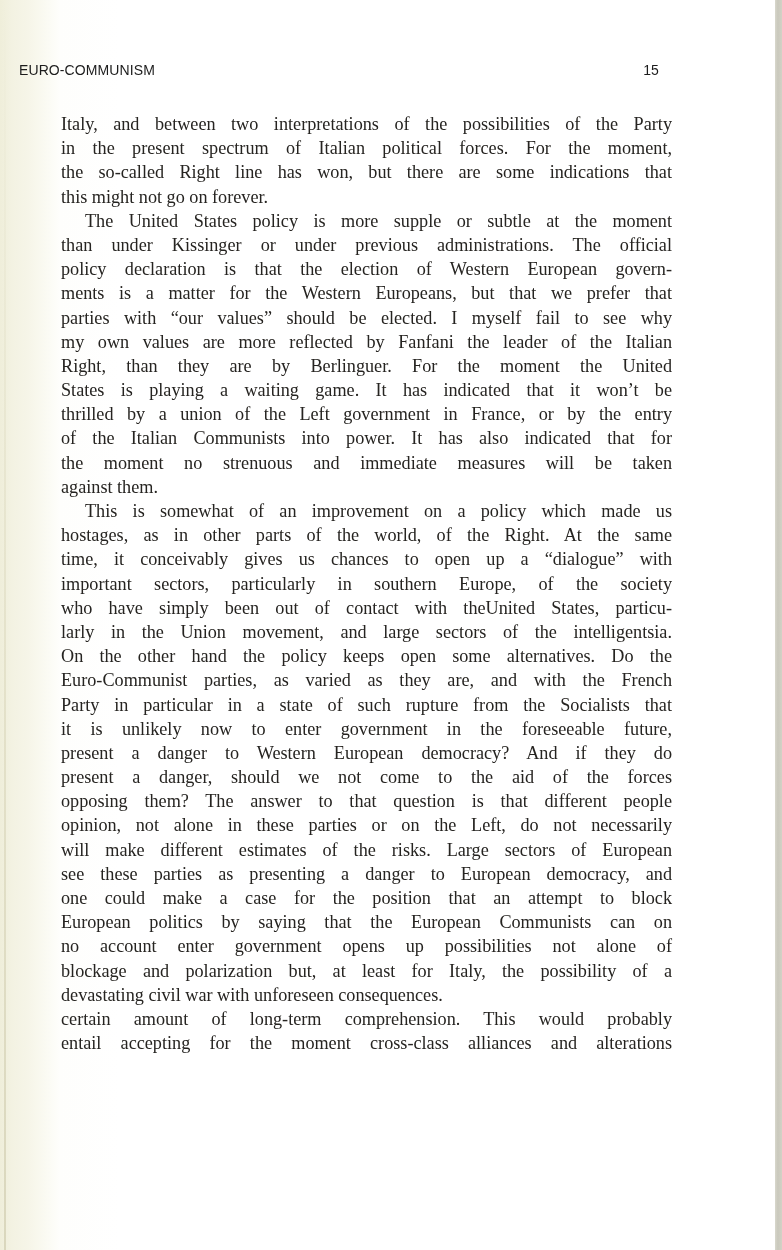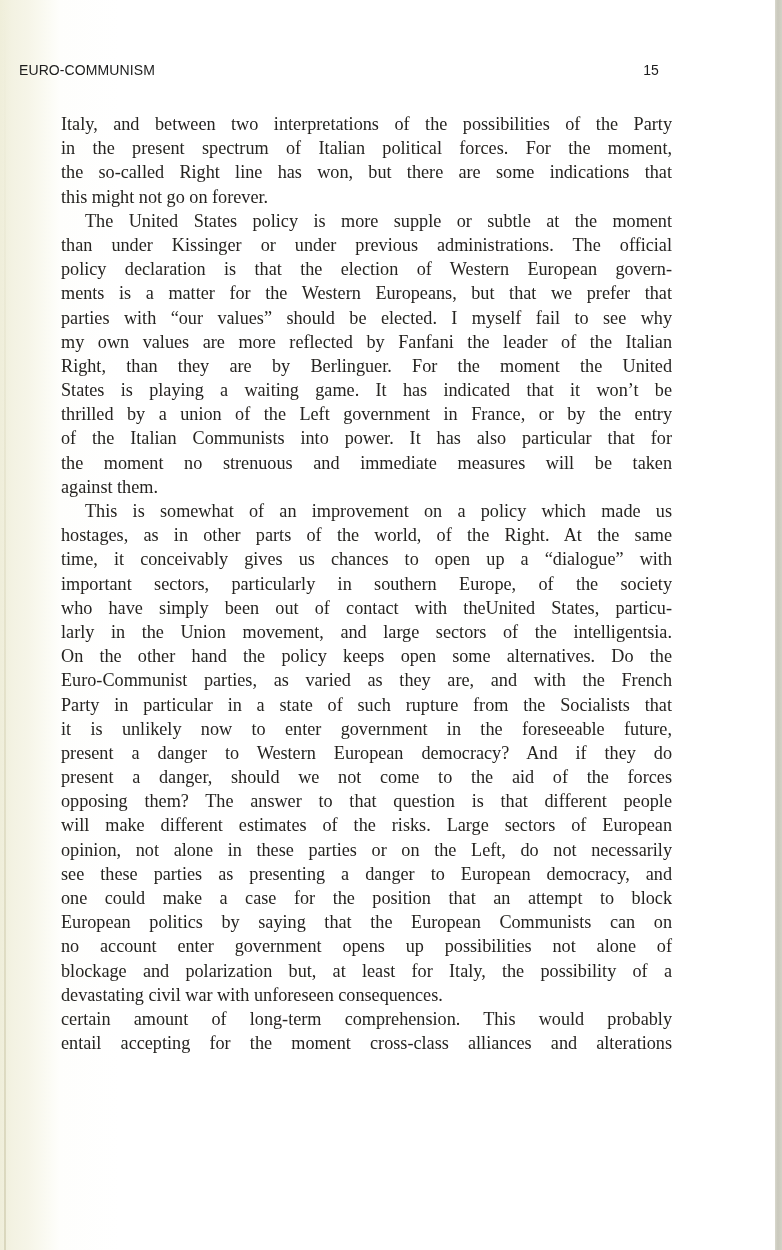--- a/index.html
+++ b/index.html
@@ -108,41 +108,41 @@
     <div>
       <span class="line indent">The United States policy is more supple or subtle at the moment</span>
       <span class="line">than under Kissinger or under previous administrations. The official</span>
       <span class="line">policy declaration is that the election of Western European govern-</span>
       <span class="line">ments is a matter for the Western Europeans, but that we prefer that</span>
       <span class="line">parties with “our values” should be elected. I myself fail to see why</span>
       <span class="line">my own values are more reflected by Fanfani the leader of the Italian</span>
       <span class="line">Right, than they are by Berlinguer. For the moment the United</span>
       <span class="line">States is playing a waiting game. It has indicated that it won’t be</span>
       <span class="line">thrilled by a union of the Left government in France, or by the entry</span>
-      <span class="line">of the Italian Communists into power. It has also particular that for</span>
+      <span class="line">of the Italian Communists into power. It has also indicated that for</span>
       <span class="line">the moment no strenuous and immediate measures will be taken</span>
       <span class="line last">against them.</span>
     </div>
 
     <div>
       <span class="line indent">This is somewhat of an improvement on a policy which made us</span>
       <span class="line">hostages, as in other parts of the world, of the Right. At the same</span>
       <span class="line">time, it conceivably gives us chances to open up a “dialogue” with</span>
       <span class="line">important sectors, particularly in southern Europe, of the society</span>
       <span class="line">who have simply been out of contact with theUnited States, particu-</span>
       <span class="line">larly in the Union movement, and large sectors of the intelligentsia.</span>
       <span class="line">On the other hand the policy keeps open some alternatives. Do the</span>
       <span class="line">Euro-Communist parties, as varied as they are, and with the French</span>
       <span class="line">Party in particular in a state of such rupture from the Socialists that</span>
       <span class="line">it is unlikely now to enter government in the foreseeable future,</span>
       <span class="line">present a danger to Western European democracy? And if they do</span>
       <span class="line">present a danger, should we not come to the aid of the forces</span>
       <span class="line">opposing them? The answer to that question is that different people</span>
+      <span class="line">opinion, not alone in these parties or on the Left, do not necessarily</span>
       <span class="line">will make different estimates of the risks. Large sectors of European</span>
-      <span class="line">opinion, not alone in these parties or on the Left, do not necessarily</span>
       <span class="line">see these parties as presenting a danger to European democracy, and</span>
       <span class="line">one could make a case for the position that an attempt to block</span>
       <span class="line">European politics by saying that the European Communists can on</span>
       <span class="line">no account enter government opens up possibilities not alone of</span>
       <span class="line">blockage and polarization but, at least for Italy, the possibility of a</span>
       <span class="line last">devastating civil war with unforeseen consequences.</span>
     </div>
 
     <div>
       <span class="line">certain amount of long-term comprehension. This would probably</span>

